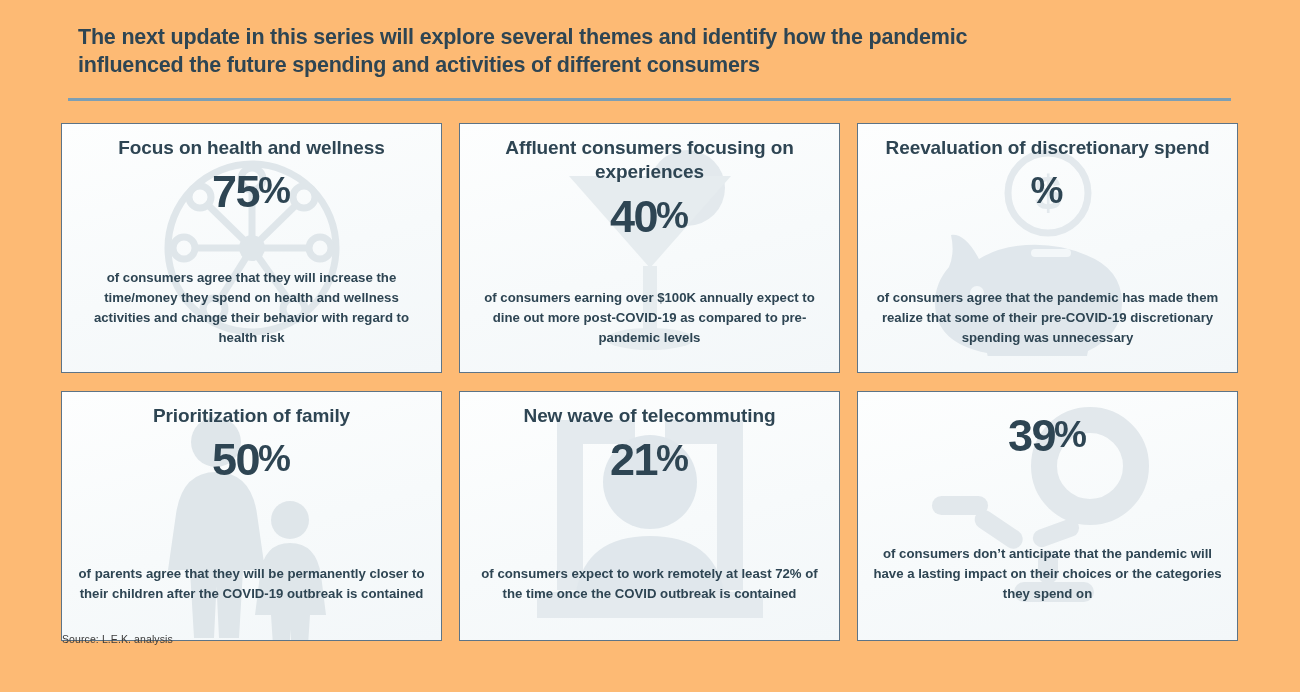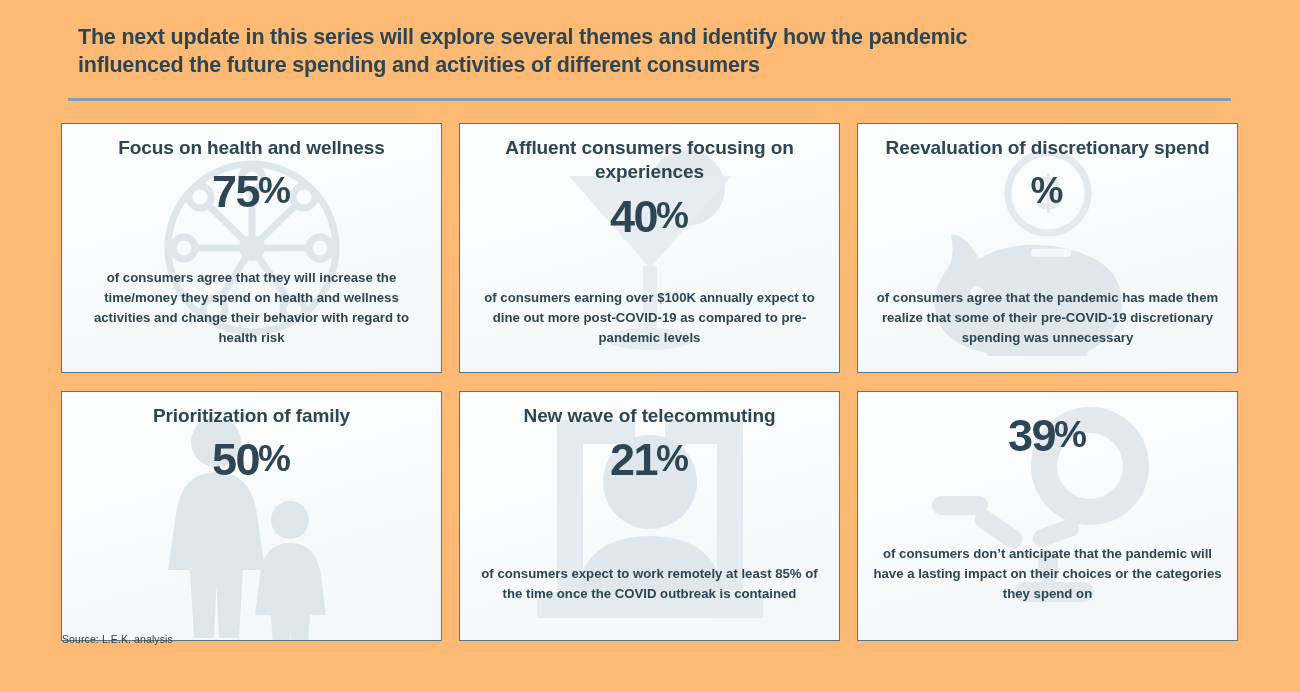--- a/index.html
+++ b/index.html
@@ -250,20 +250,21 @@
           </g>
           <rect x="110" y="148" width="42" height="9" rx="4" fill="#dfe6ea"></rect>
         </svg>
       </div>
       <div class="card-inner">
         <div class="card-title">Prioritization of family</div>
         <div class="stat-wrap">
           <span class="stat-num">50</span>
           <span class="stat-pct">%</span>
         </div>
+        <div class="card-body">of parents agree that they will be permanently closer to their children after the COVID-19 outbreak is contained</div>
       </div>
     </div>
 
     <div class="card row2">
       <div class="card-wm">
         <svg width="270" height="230" viewBox="0 0 270 230" style="margin-top:18px;">
           <g fill="#e4eaee">
             <rect x="42" y="10" width="26" height="170"></rect>
             <rect x="42" y="10" width="78" height="24"></rect>
             <rect x="202" y="10" width="26" height="170"></rect>
@@ -273,21 +274,21 @@
           <circle cx="135" cy="72" r="47" fill="#e0e7ec"></circle>
           <path d="M135 126 q-64 0 -74 56 h148 q-10 -56 -74 -56 z" fill="#e0e7ec"></path>
         </svg>
       </div>
       <div class="card-inner">
         <div class="card-title">New wave of telecommuting</div>
         <div class="stat-wrap">
           <span class="stat-num">21</span>
           <span class="stat-pct">%</span>
         </div>
-        <div class="card-body">of consumers expect to work remotely at least 85% of the time once the COVID outbreak is contained</div>
+        <div class="card-body">of consumers expect to work remotely at least 72% of the time once the COVID outbreak is contained</div>
       </div>
     </div>
 
     <div class="card row2">
       <div class="card-wm">
         <svg width="260" height="230" viewBox="0 0 260 230" style="margin-top:6px;">
           <circle cx="172" cy="62" r="46" fill="none" stroke="#e2e8ec" stroke-width="26"></circle>
           <g fill="#e2e8ec">
             <rect x="14" y="92" width="56" height="19" rx="9.5"></rect>
             <rect x="54" y="116" width="54" height="19" rx="9.5" transform="rotate(34 81 125)"></rect>

